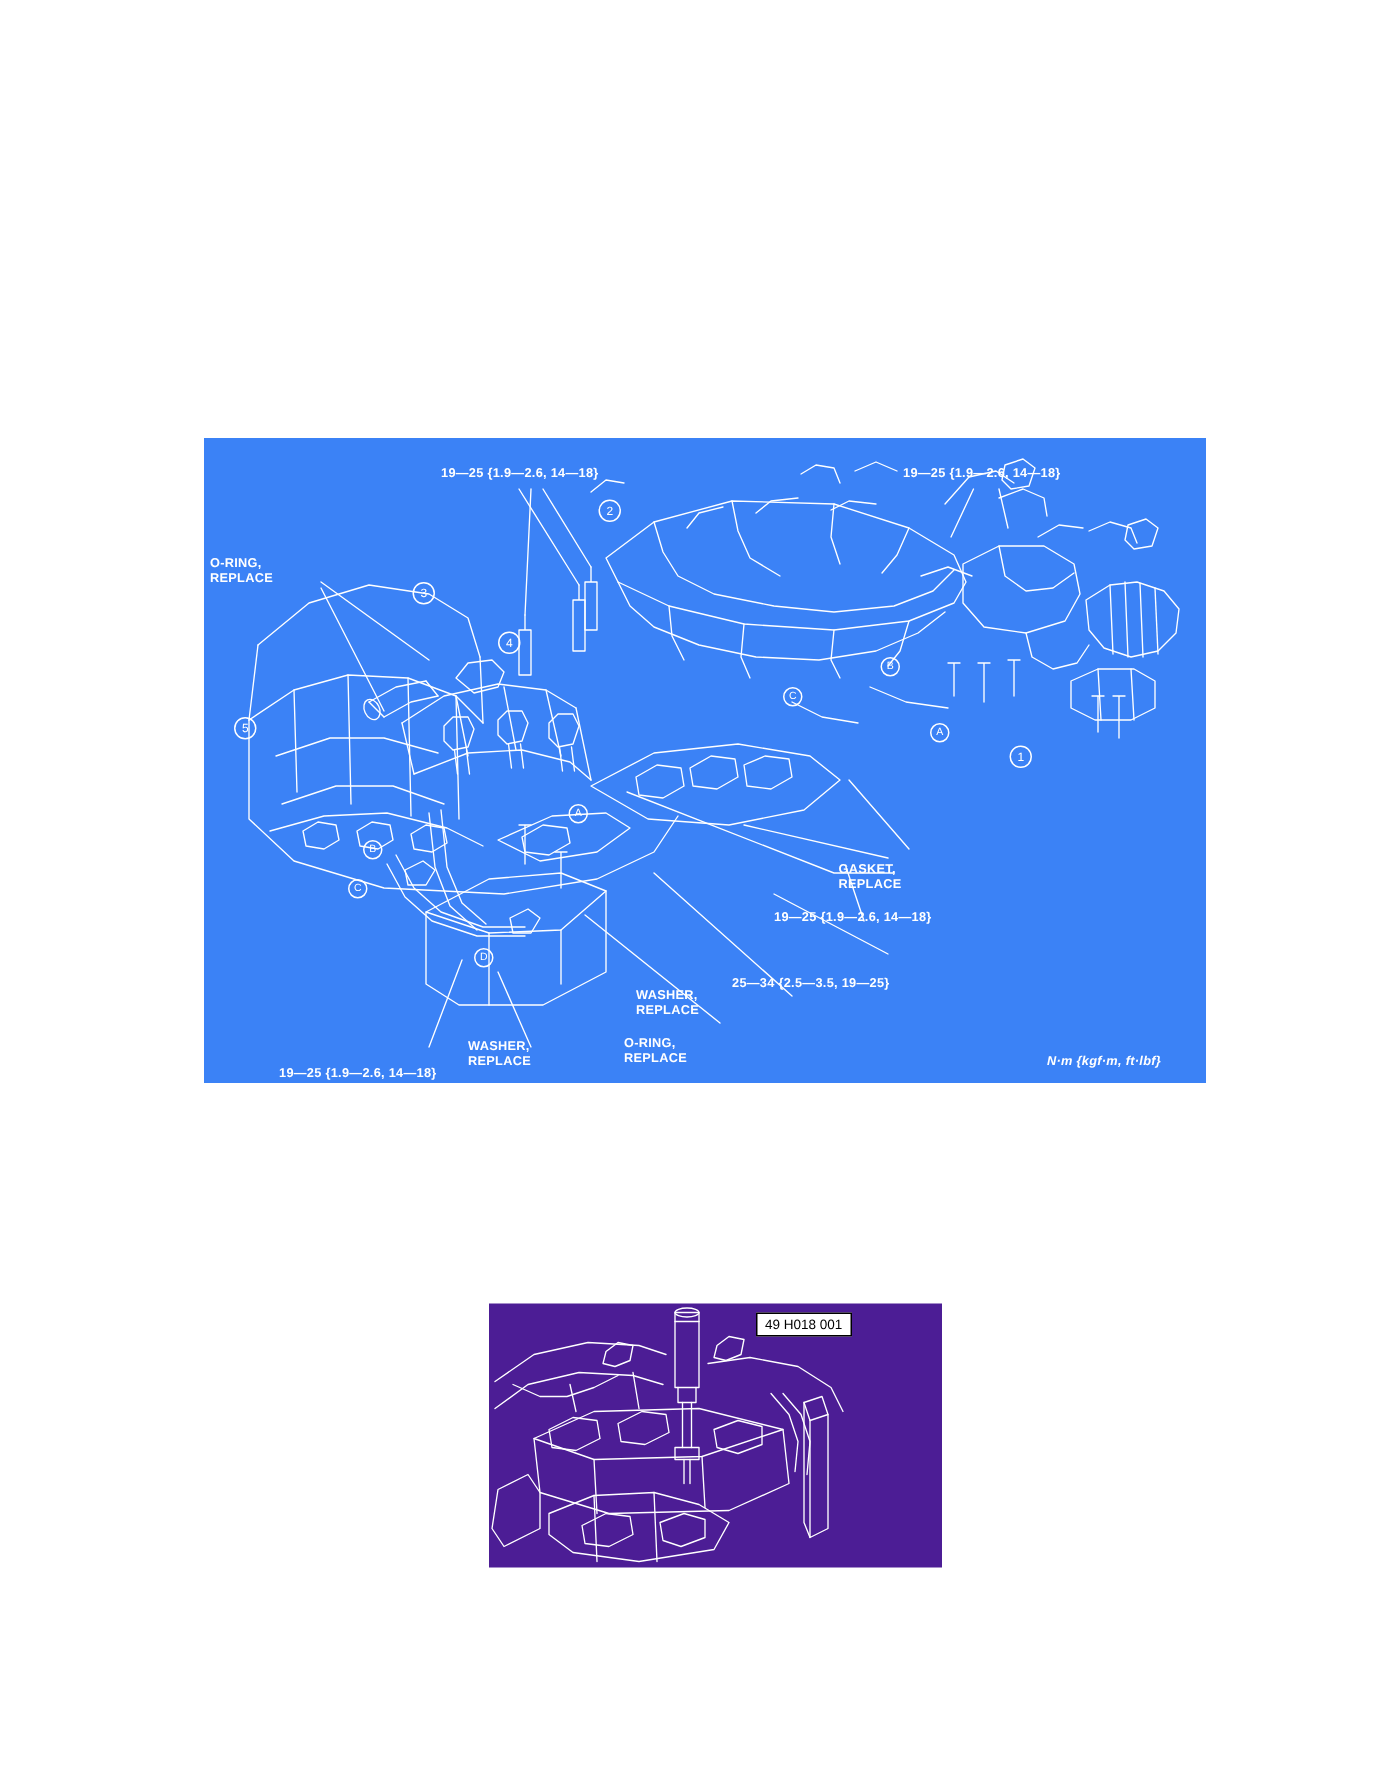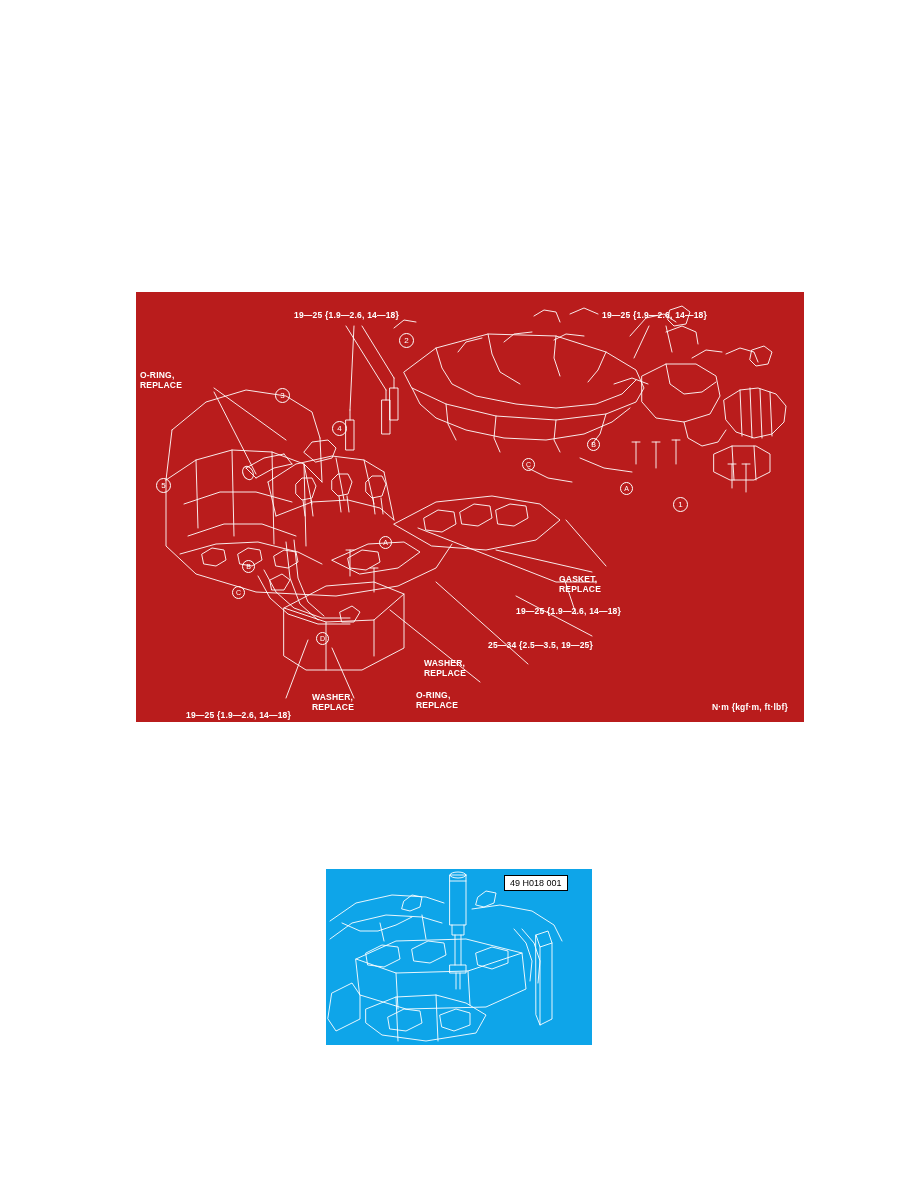--- a/index.html
+++ b/index.html
@@ -15,21 +15,21 @@
     overflow: hidden;
   }
 
   
   #figure-main {
     position: absolute;
     left: 136px;
     top: 292px;
     width: 668px;
     height: 430px;
-    background: #b91c1c;
+    background: #3b82f6;
     overflow: hidden;
   }
   #figure-main .lbl {
     position: absolute;
     color: #ffffff;
     font-family: "Liberation Sans", sans-serif;
     font-size: 8.5px;
     line-height: 10px;
     letter-spacing: 0.2px;
     white-space: pre;
@@ -63,23 +63,23 @@
     height: 11px;
     line-height: 11px;
     font-size: 7px;
   }
 
   
   #figure-tool {
     position: absolute;
     left: 326px;
     top: 869px;
-    width: 266px;
+    width: 302px;
     height: 176px;
-    background: #0ea5e9;
+    background: #4c1d95;
     overflow: hidden;
   }
   #figure-tool svg {
     position: absolute;
     left: 0;
     top: 0;
     width: 266px;
     height: 176px;
   }
   #tool-tag {
@@ -246,29 +246,29 @@
     </g>
   </svg>
 
   <div class="lbl bold" style="left:158px; top:18px;">19—25 {1.9—2.6, 14—18}</div>
   <div class="lbl bold" style="left:466px; top:18px;">19—25 {1.9—2.6, 14—18}</div>
   <div class="lbl bold" style="left:4px; top:78px;">O-RING,
 REPLACE</div>
   <div class="lbl bold" style="left:423px; top:282px;">GASKET,
 REPLACE</div>
   <div class="lbl bold" style="left:380px; top:314px;">19—25 {1.9—2.6, 14—18}</div>
-  <div class="lbl bold" style="left:352px; top:348px;">25—34 {2.5—3.5, 19—25}</div>
+  <div class="lbl bold" style="left:352px; top:358px;">25—34 {2.5—3.5, 19—25}</div>
   <div class="lbl bold" style="left:288px; top:366px;">WASHER,
 REPLACE</div>
   <div class="lbl bold" style="left:280px; top:398px;">O-RING,
 REPLACE</div>
   <div class="lbl bold" style="left:176px; top:400px;">WASHER,
 REPLACE</div>
   <div class="lbl bold" style="left:50px; top:418px;">19—25 {1.9—2.6, 14—18}</div>
-  <div class="lbl bold" style="left:576px; top:410px;">N·m {kgf·m, ft·lbf}</div>
+  <div class="lbl bold" style="left:562px; top:410px;font-style:italic;">N·m {kgf·m, ft·lbf}</div>
 
   <div class="circ" style="left:263px; top:41px;">2</div>
   <div class="circ" style="left:139px; top:96px;">3</div>
   <div class="circ" style="left:196px; top:129px;">4</div>
   <div class="circ" style="left:20px;  top:186px;">5</div>
   <div class="circ" style="left:537px; top:205px;">1</div>
 
   <div class="circ small" style="left:451px; top:146px;">B</div>
   <div class="circ small" style="left:386px; top:166px;">C</div>
   <div class="circ small" style="left:484px; top:190px;">A</div>

